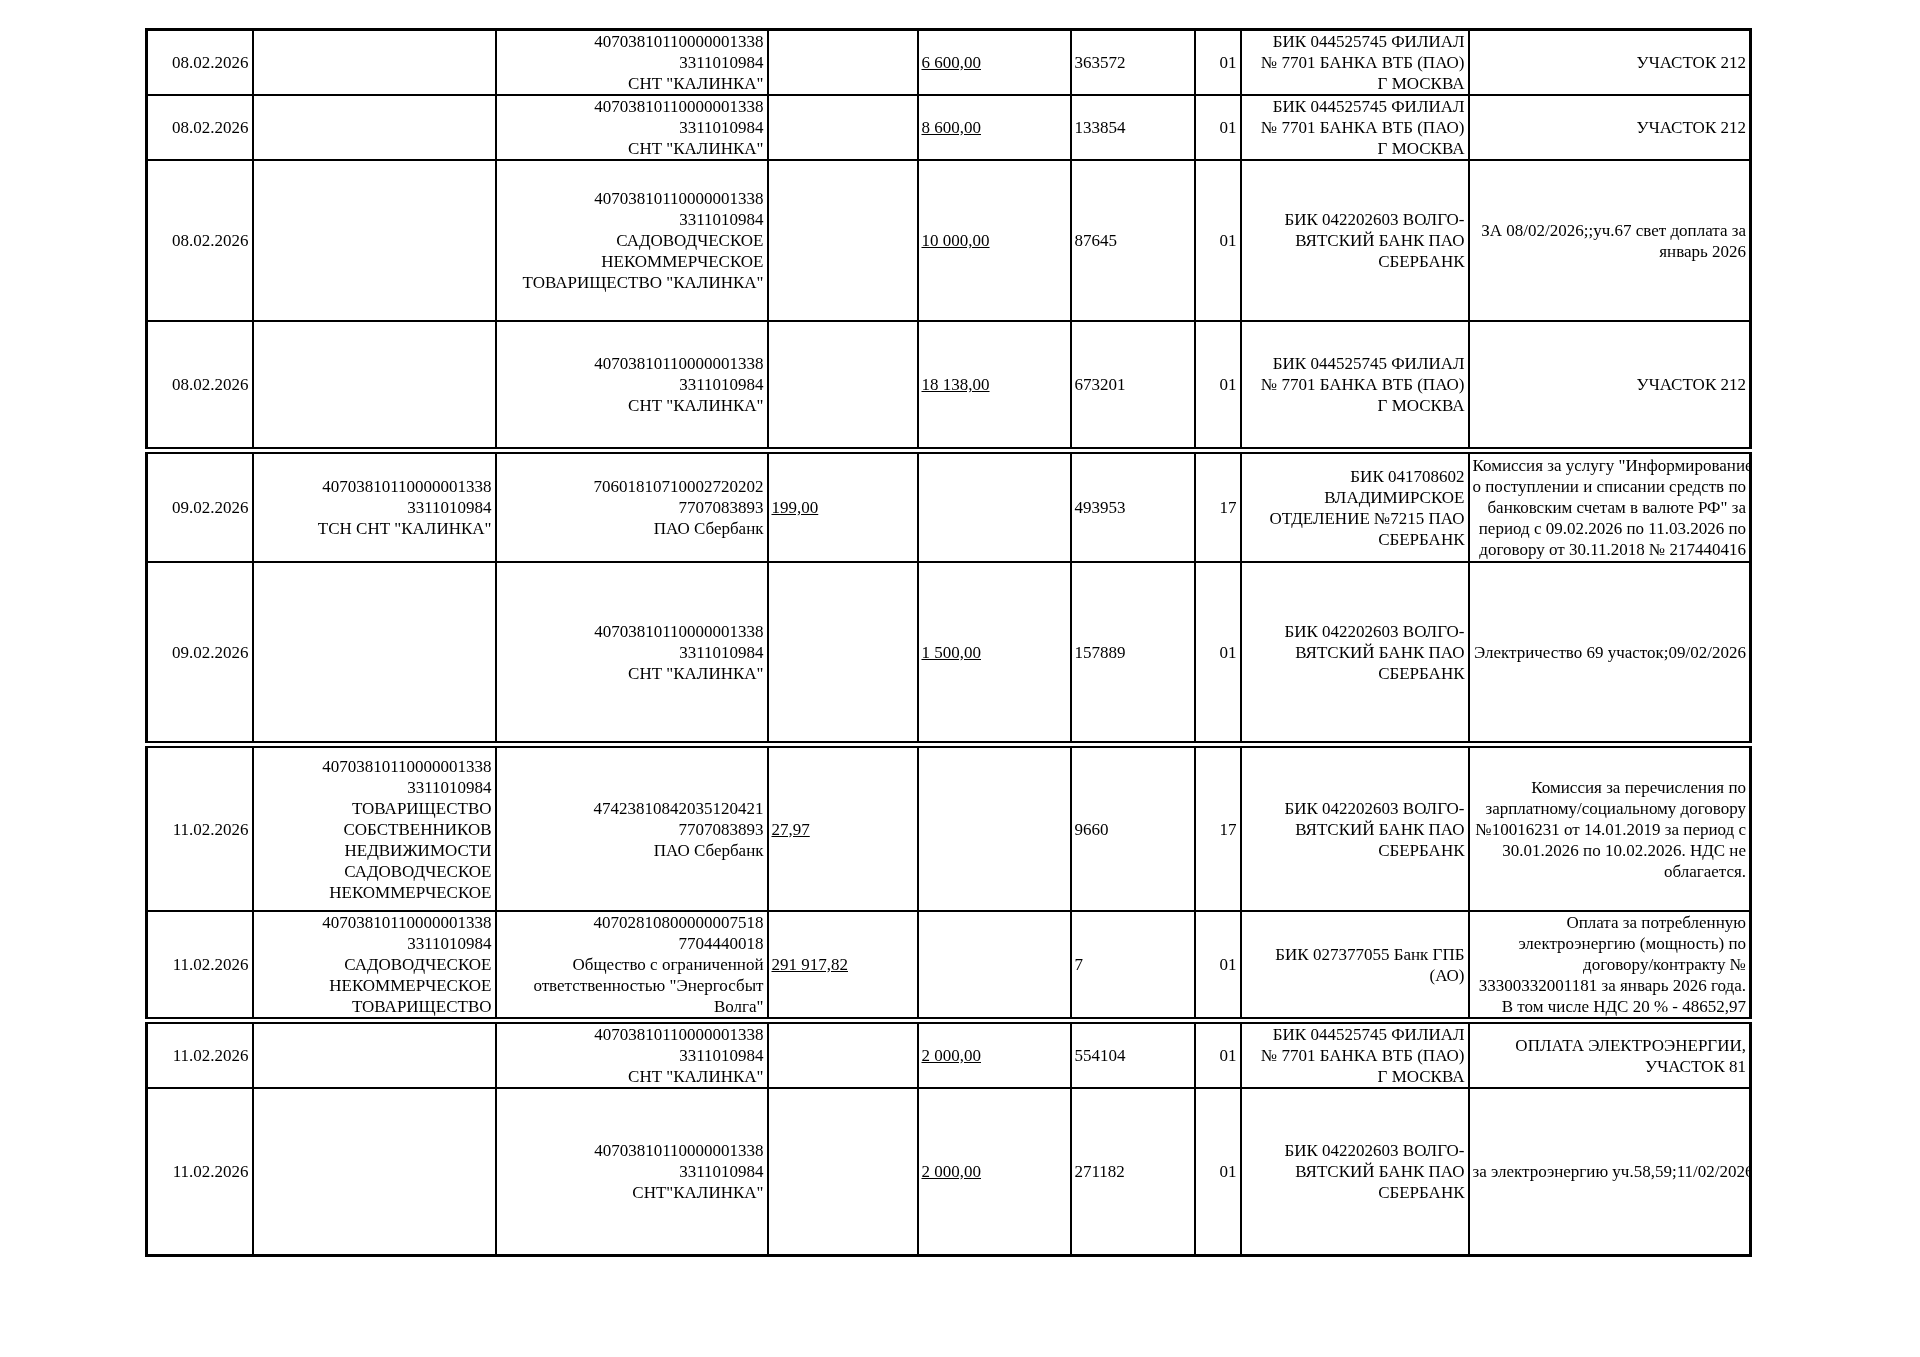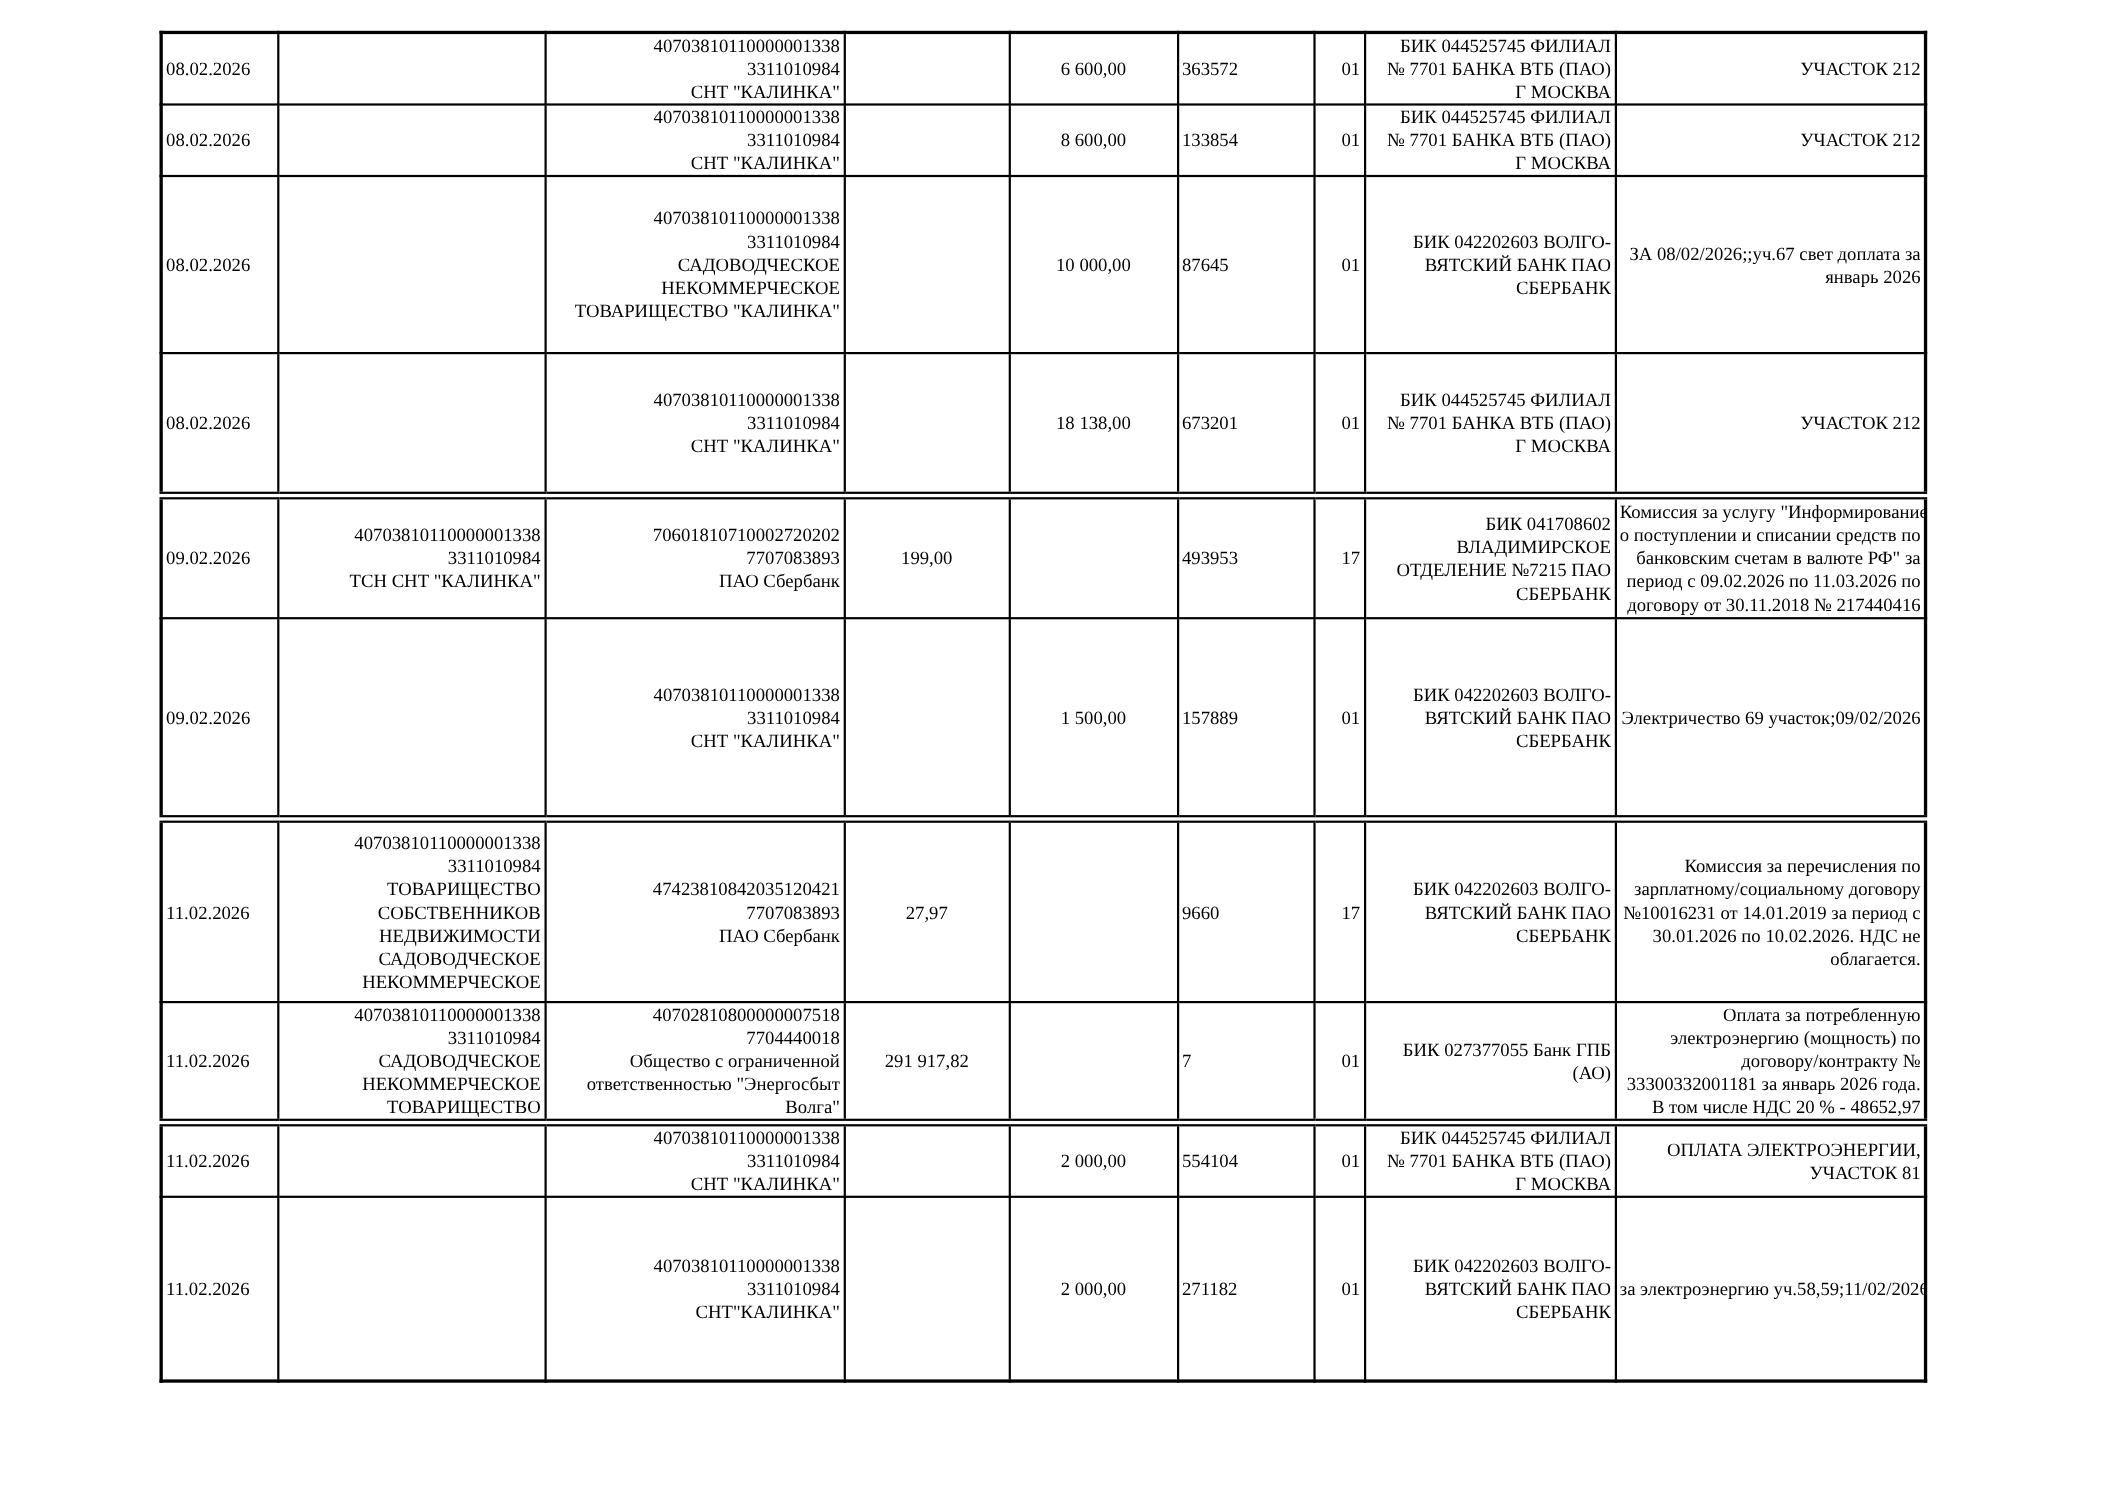--- a/index.html
+++ b/index.html
@@ -37,23 +37,23 @@
   tr.r3  td { height: 159px; }
   tr.r4  td { height: 125px; }
   tr.r5  td { height: 107px; }
   tr.r6  td { height: 178px; }
   tr.r7  td { height: 162px; }
   tr.r8  td { height: 105px; }
   tr.r9  td { height: 60px; }
   tr.r10 td { height: 165px; }
   
   tr.sep td { border-top: 7px double #000; }
-  td.c-date { text-align: left; }
+  td.c-date { text-align: right; }
   td.c-payer, td.c-rec, td.c-bank, td.c-purp { text-align: right; }
-  td.c-deb, td.c-cred { text-align: center; padding-right: 2px; }
+  td.c-deb, td.c-cred { text-align: left; padding-right: 2px; text-decoration: underline; }
   td.c-doc { }
   td.c-op { text-align: right; padding-left: 2px; }
 </style>
 </head>
 <body>
 
 <div class="sheet">
   <table class="stmt">
     <colgroup>
       <col style="width:106px">

